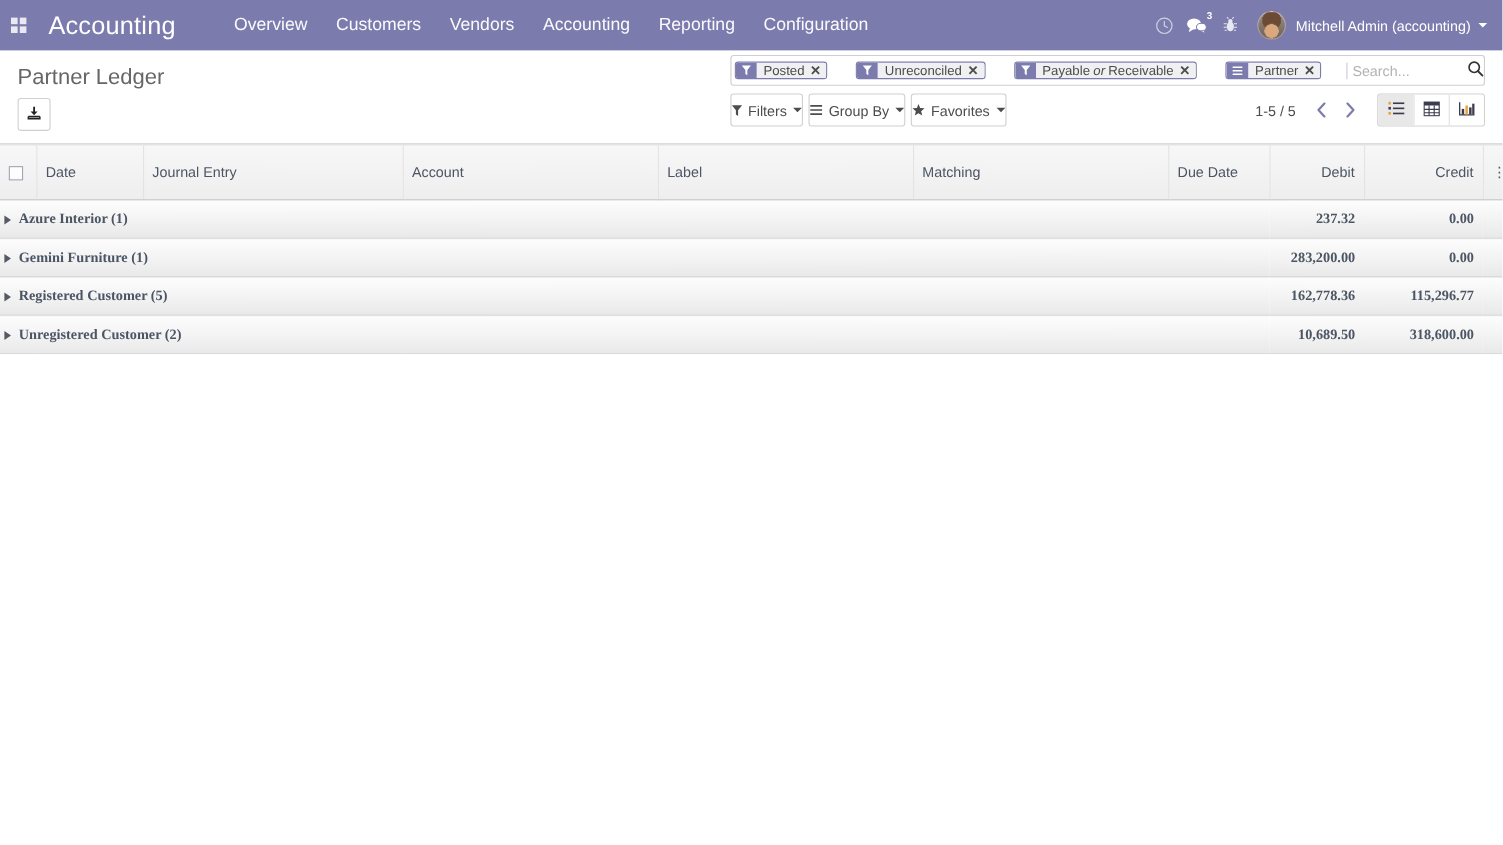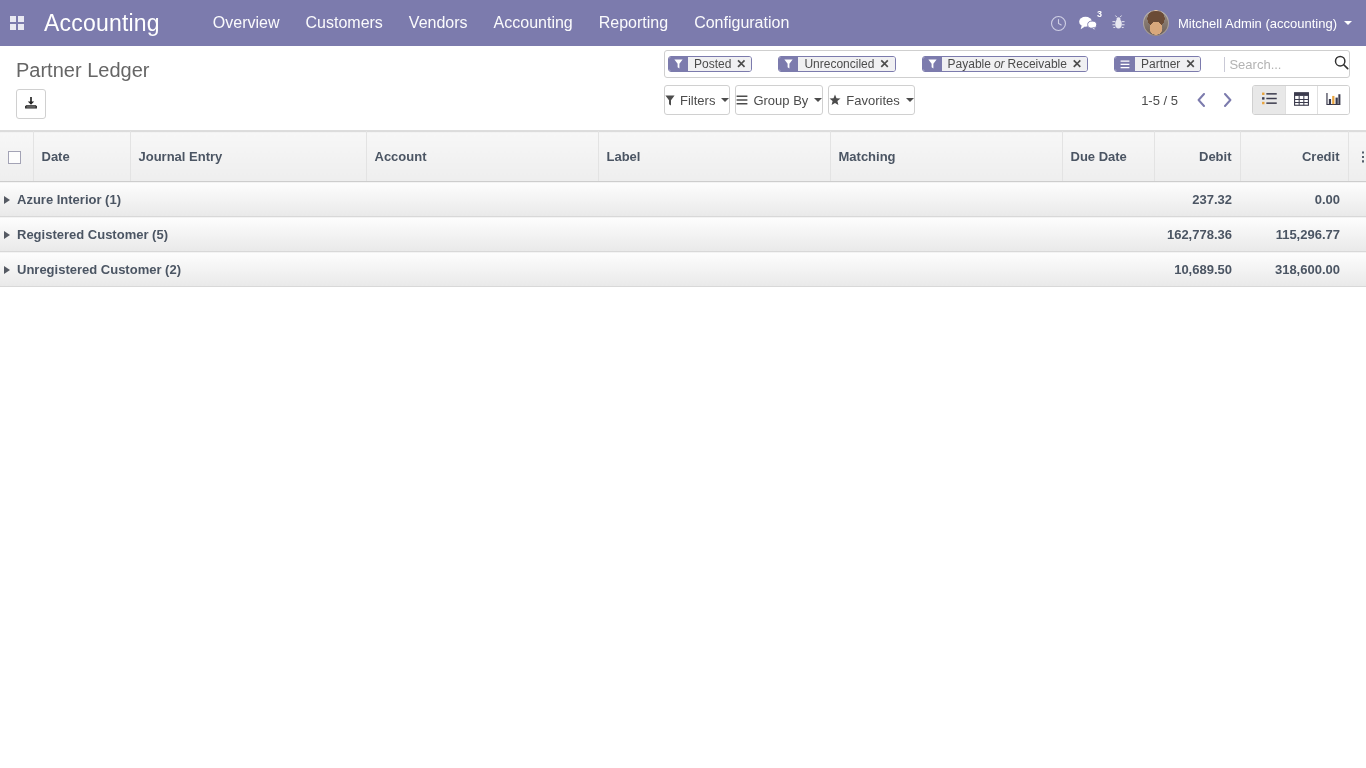--- a/index.html
+++ b/index.html
@@ -280,21 +280,21 @@
     border-collapse: collapse;
     table-layout: fixed;
     font-size: 13px;
   }
   table.olist thead th {
     background: linear-gradient(#f7f7f7, #eeeeee);
     border-top: 1px solid #dcdcdc;
     border-bottom: 1px solid #cdcdcd;
     border-right: 1px solid #e3e3e3;
     color: #4b5563;
-    font-weight: bold;
+    font-weight: normal;
     font-size: 13px;
     text-align: left;
     height: 40px;
     padding: 17px 8px;
     white-space: nowrap;
     cursor: pointer;
     vertical-align: middle;
   }
   table.olist thead th.num { text-align: right; }
   th.col-check { width: 30px; padding: 0 0 0 10px; cursor: default; }
@@ -317,20 +317,21 @@
 
   tr.group-row td {
     background: linear-gradient(#fdfdfd, #e9e9e9);
     border-bottom: 1px solid #d8d8d8;
     height: 35px;
     padding: 0 8px;
     color: #4b5563;
     font-weight: bold;
     white-space: nowrap;
     vertical-align: middle;
+    font-family: Liberation Serif, serif;
   }
   tr.group-row { cursor: pointer; }
   td.gname { padding-left: 0 !important; }
   .tri {
     display: inline-block;
     width: 0; height: 0;
     border-top: 4.5px solid transparent;
     border-bottom: 4.5px solid transparent;
     border-left: 6px solid #555a63;
     margin: 0 7px 0 4px;
@@ -609,20 +610,28 @@
       <tr class="group-row">
         <td class="gname" colspan="7">
           <span class="tri"></span><span>Azure Interior (1)</span>
         </td>
         <td class="num">237.32</td>
         <td class="num">0.00</td>
         <td></td>
       </tr>
       <tr class="group-row">
         <td class="gname" colspan="7">
+          <span class="tri"></span><span>Gemini Furniture (1)</span>
+        </td>
+        <td class="num">283,200.00</td>
+        <td class="num">0.00</td>
+        <td></td>
+      </tr>
+      <tr class="group-row">
+        <td class="gname" colspan="7">
           <span class="tri"></span><span>Registered Customer (5)</span>
         </td>
         <td class="num">162,778.36</td>
         <td class="num">115,296.77</td>
         <td></td>
       </tr>
       <tr class="group-row">
         <td class="gname" colspan="7">
           <span class="tri"></span><span>Unregistered Customer (2)</span>
         </td>

